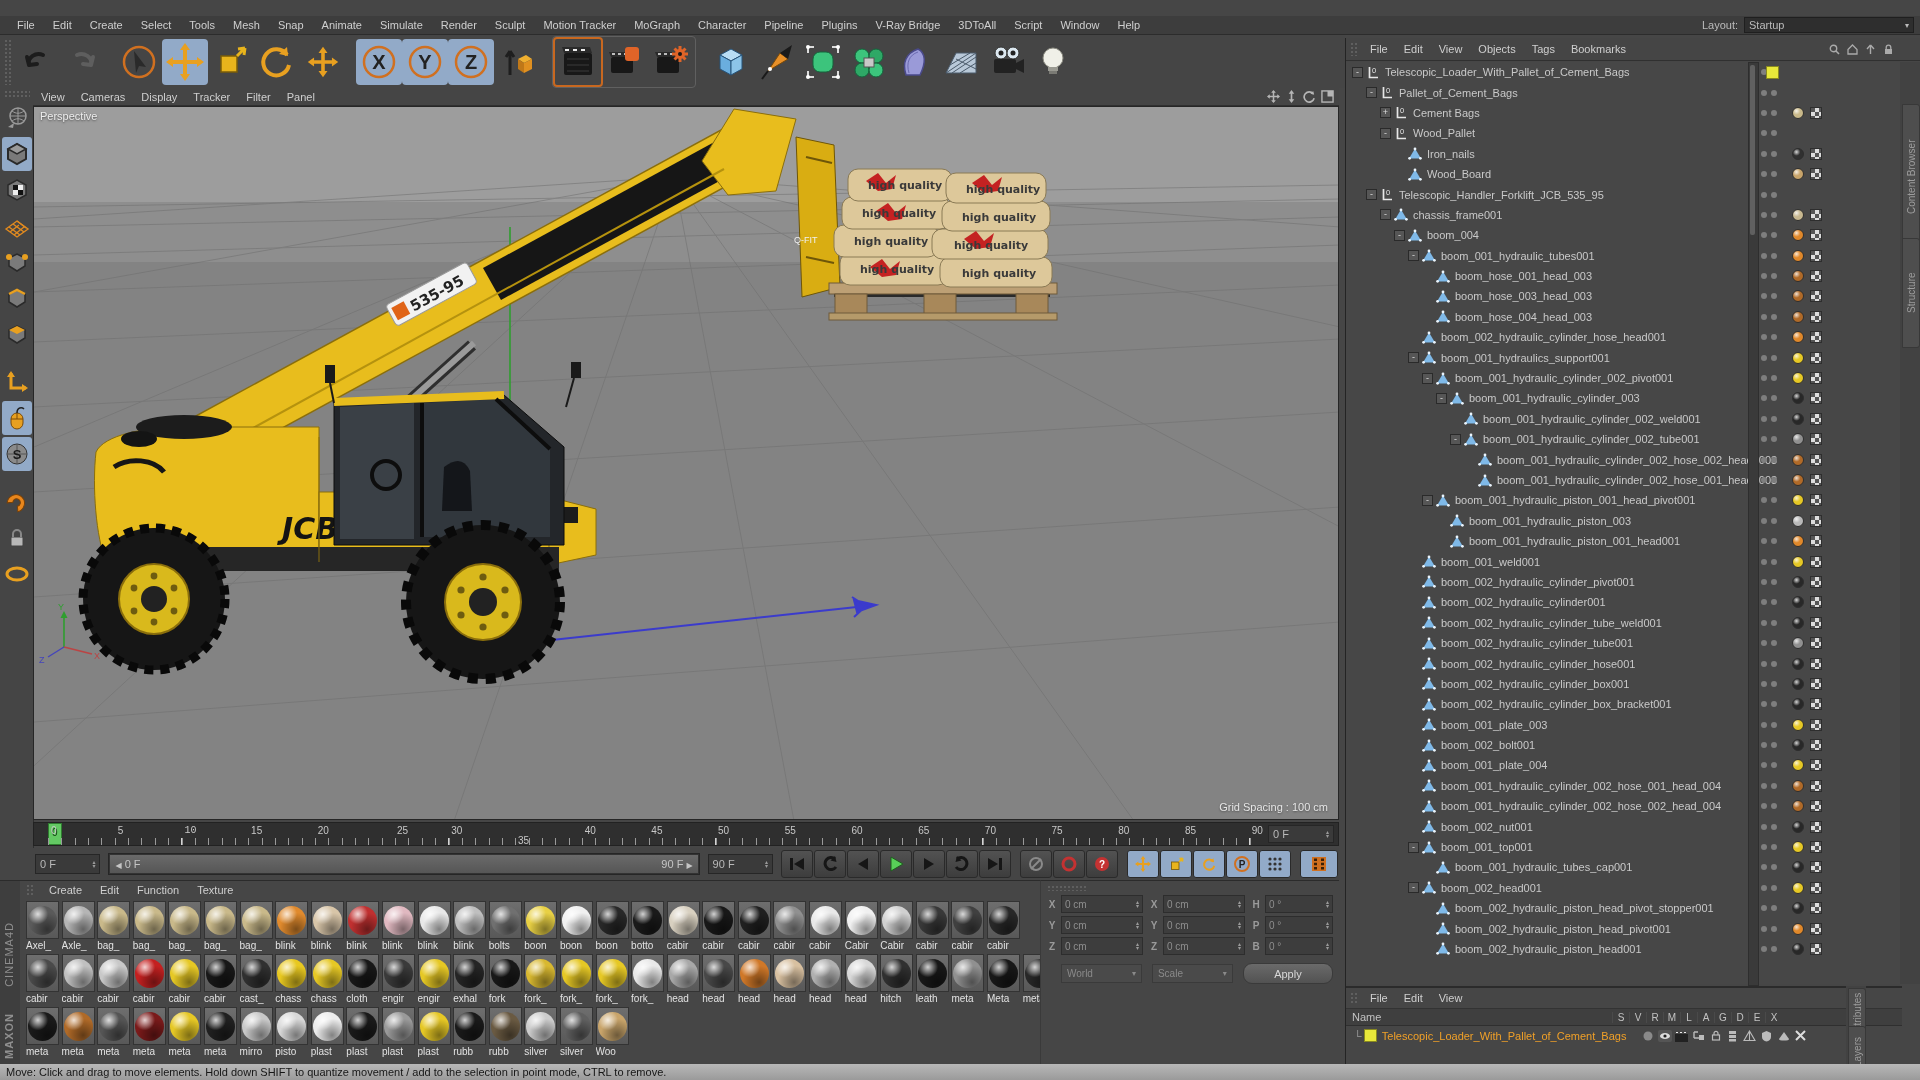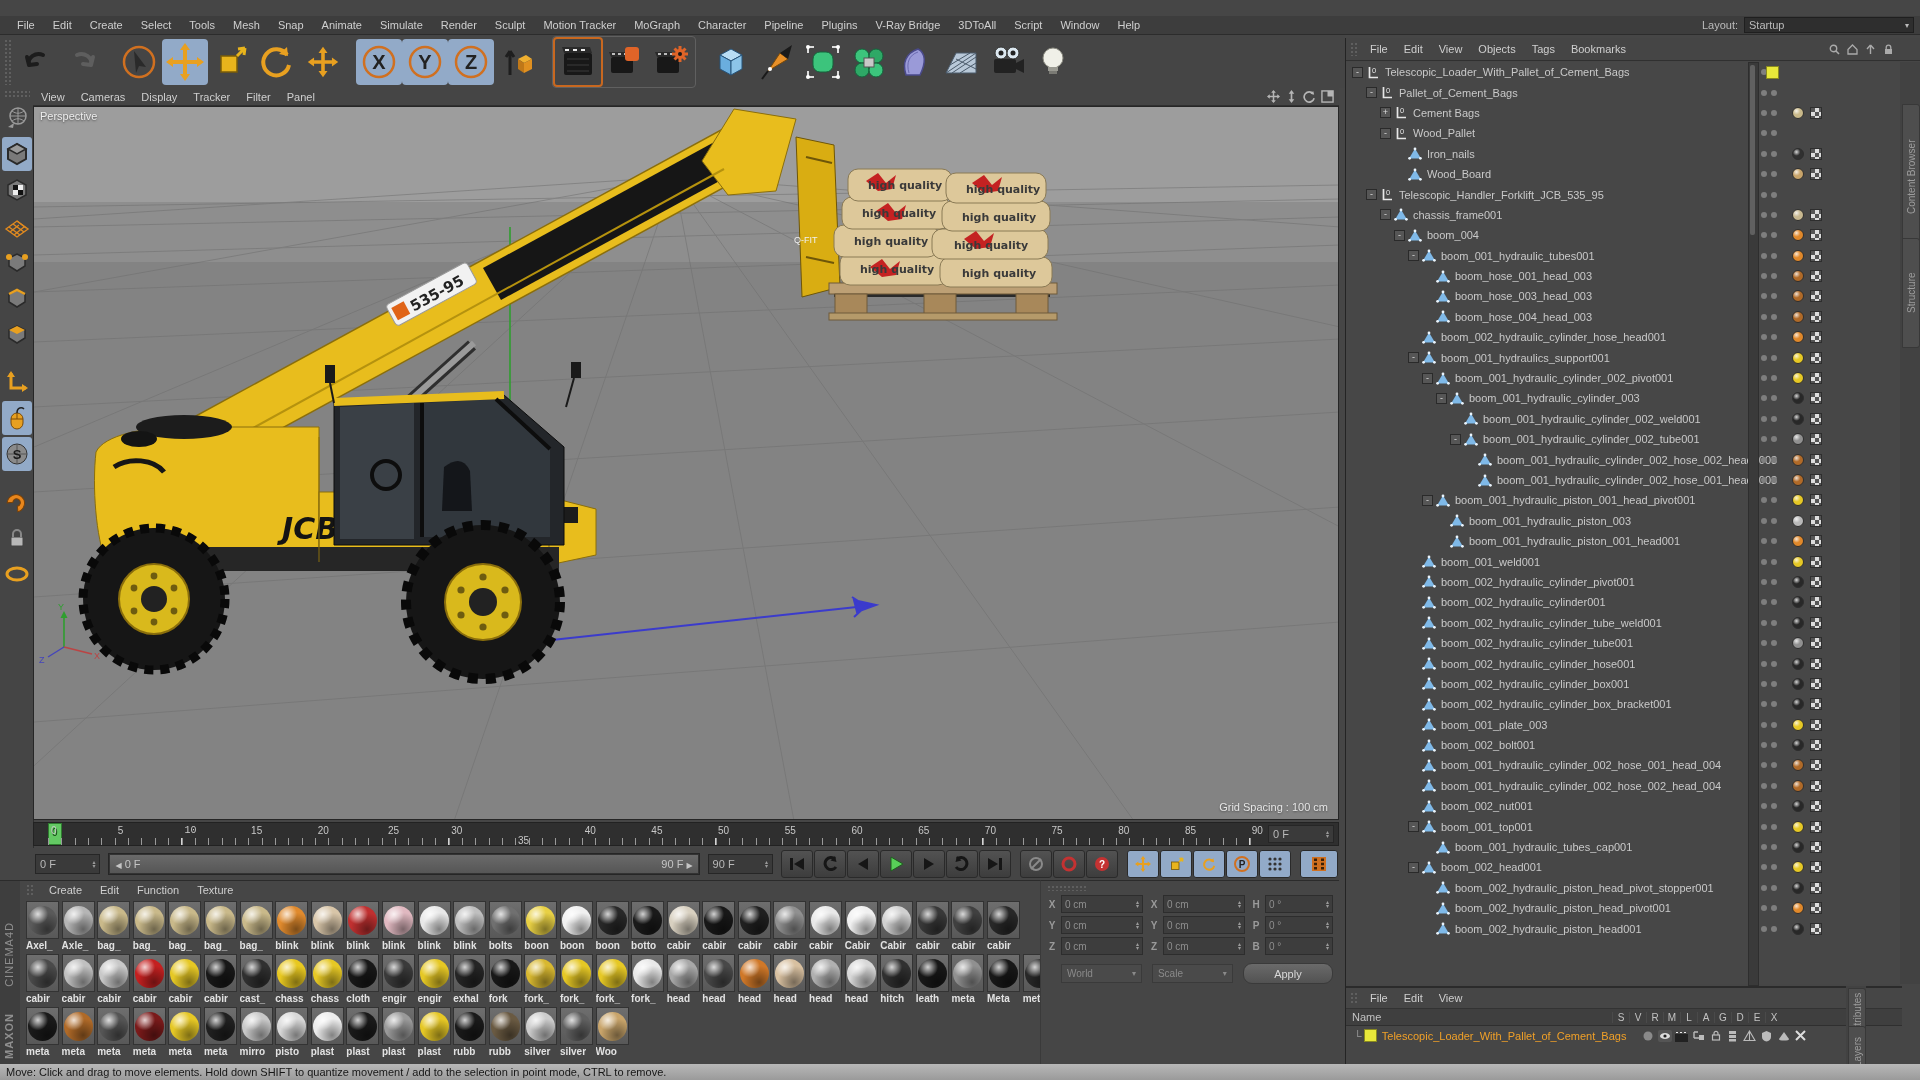--- a/index.html
+++ b/index.html
@@ -85,21 +85,21 @@
   .pbtn.wide{width:36px;}
   .tp-gap{width:8px;flex:none;}
 
   
   #brandstrip{left:0;top:880px;width:20px;height:184px;background:#3e3e3e;border-top:1px solid #2b2b2b;}
   .brandtxt{position:absolute;left:3px;writing-mode:vertical-rl;transform:rotate(180deg);color:#8f8f8f;font-size:11px;letter-spacing:1px;}
   #brand-cinema{bottom:78px;}
   #brand-maxon{bottom:6px;font-weight:bold;}
   #matpanel{left:20px;top:880px;width:1020px;height:184px;background:#464646;border-top:1px solid #2b2b2b;box-sizing:border-box;}
   #matmenu{height:18px;display:flex;align-items:center;}
-  #matgrid{position:absolute;left:6px;top:20px;font-weight:bold;}
+  #matgrid{position:absolute;left:6px;top:20px;}
   .mat-row{display:flex;height:53px;}
   .mat-cell{width:35.6px;flex:none;}
   .mat-sphere-box{width:33px;height:38px;background:linear-gradient(#6e6e6e,#585858);border:1px solid #333;
                   display:flex;align-items:center;justify-content:center;box-sizing:border-box;}
   .mat-sphere{width:29px;height:29px;border-radius:50%;}
   .mat-label{color:#e2e2e2;font-size:10px;width:34px;overflow:hidden;white-space:nowrap;line-height:13px;}
 
   
   #coords{left:1040px;top:880px;width:299px;height:184px;background:#464646;border-top:1px solid #2b2b2b;
           border-left:1px solid #3a3a3a;box-sizing:border-box;padding:4px 6px;}
@@ -670,21 +670,21 @@
     <div id="ruler-track">
       <div id="playhead">
           <span>0</span>
         </div>
       <div id="tick-labels">
           <span class="tick-label" style="left: 3px;">0</span>
           <span class="tick-label" style="left: 69.7033px;">5</span>
           <span class="tick-label" style="left: 136.407px; font-family: Liberation Mono, monospace;">10</span>
           <span class="tick-label" style="left: 203.11px;">15</span>
           <span class="tick-label" style="left: 269.813px;">20</span>
-          <span class="tick-label" style="left: 340px;">25</span>
+          <span class="tick-label" style="left: 349px;">25</span>
           <span class="tick-label" style="left: 403.22px;">30</span>
           <span class="tick-label" style="left: 469.923px; margin-top: 10px;">35</span>
           <span class="tick-label" style="left: 536.626px;">40</span>
           <span class="tick-label" style="left: 603.33px;">45</span>
           <span class="tick-label" style="left: 670.033px;">50</span>
           <span class="tick-label" style="left: 736.736px;">55</span>
           <span class="tick-label" style="left: 803.44px;">60</span>
           <span class="tick-label" style="left: 870.143px;">65</span>
           <span class="tick-label" style="left: 936.846px;">70</span>
           <span class="tick-label" style="left: 1003.55px;">75</span>
@@ -2088,20 +2088,39 @@
           <span class="om-sp" style="width: 62px;"></span>
           <span class="om-sp" style="width: 14px;"></span>
           <span class="om-icon">
             <svg width="14" height="13" viewBox="0 0 14 13">
               <polygon points="7,1.5 13,11.5 1,11.5" fill="#7fb9e8"></polygon>
               <circle cx="7" cy="2" r="1.4" fill="#eaf4fc"></circle>
               <circle cx="1.6" cy="11.3" r="1.4" fill="#eaf4fc"></circle>
               <circle cx="12.4" cy="11.3" r="1.4" fill="#eaf4fc"></circle>
             </svg>
           </span>
+          <span class="om-label">boom_001_plate_004</span>
+          <span class="om-dots">
+            <span class="om-dot"></span>
+            <span class="om-dot"></span>
+          </span>
+          <span class="om-ball" style="background: radial-gradient(circle at 35% 30%, rgba(255, 255, 255, 0.8), rgba(255, 255, 255, 0) 40%), rgb(230, 200, 37);"></span>
+          <span class="om-check"></span>
+        </div>
+        <div class="om-row">
+          <span class="om-sp" style="width: 62px;"></span>
+          <span class="om-sp" style="width: 14px;"></span>
+          <span class="om-icon">
+            <svg width="14" height="13" viewBox="0 0 14 13">
+              <polygon points="7,1.5 13,11.5 1,11.5" fill="#7fb9e8"></polygon>
+              <circle cx="7" cy="2" r="1.4" fill="#eaf4fc"></circle>
+              <circle cx="1.6" cy="11.3" r="1.4" fill="#eaf4fc"></circle>
+              <circle cx="12.4" cy="11.3" r="1.4" fill="#eaf4fc"></circle>
+            </svg>
+          </span>
           <span class="om-label">boom_001_hydraulic_cylinder_002_hose_001_head_004</span>
           <span class="om-dots">
             <span class="om-dot"></span>
             <span class="om-dot"></span>
           </span>
           <span class="om-ball" style="background: radial-gradient(circle at 35% 30%, rgba(255, 255, 255, 0.8), rgba(255, 255, 255, 0) 40%), rgb(176, 106, 40);"></span>
           <span class="om-check"></span>
         </div>
         <div class="om-row">
           <span class="om-sp" style="width: 62px;"></span>

